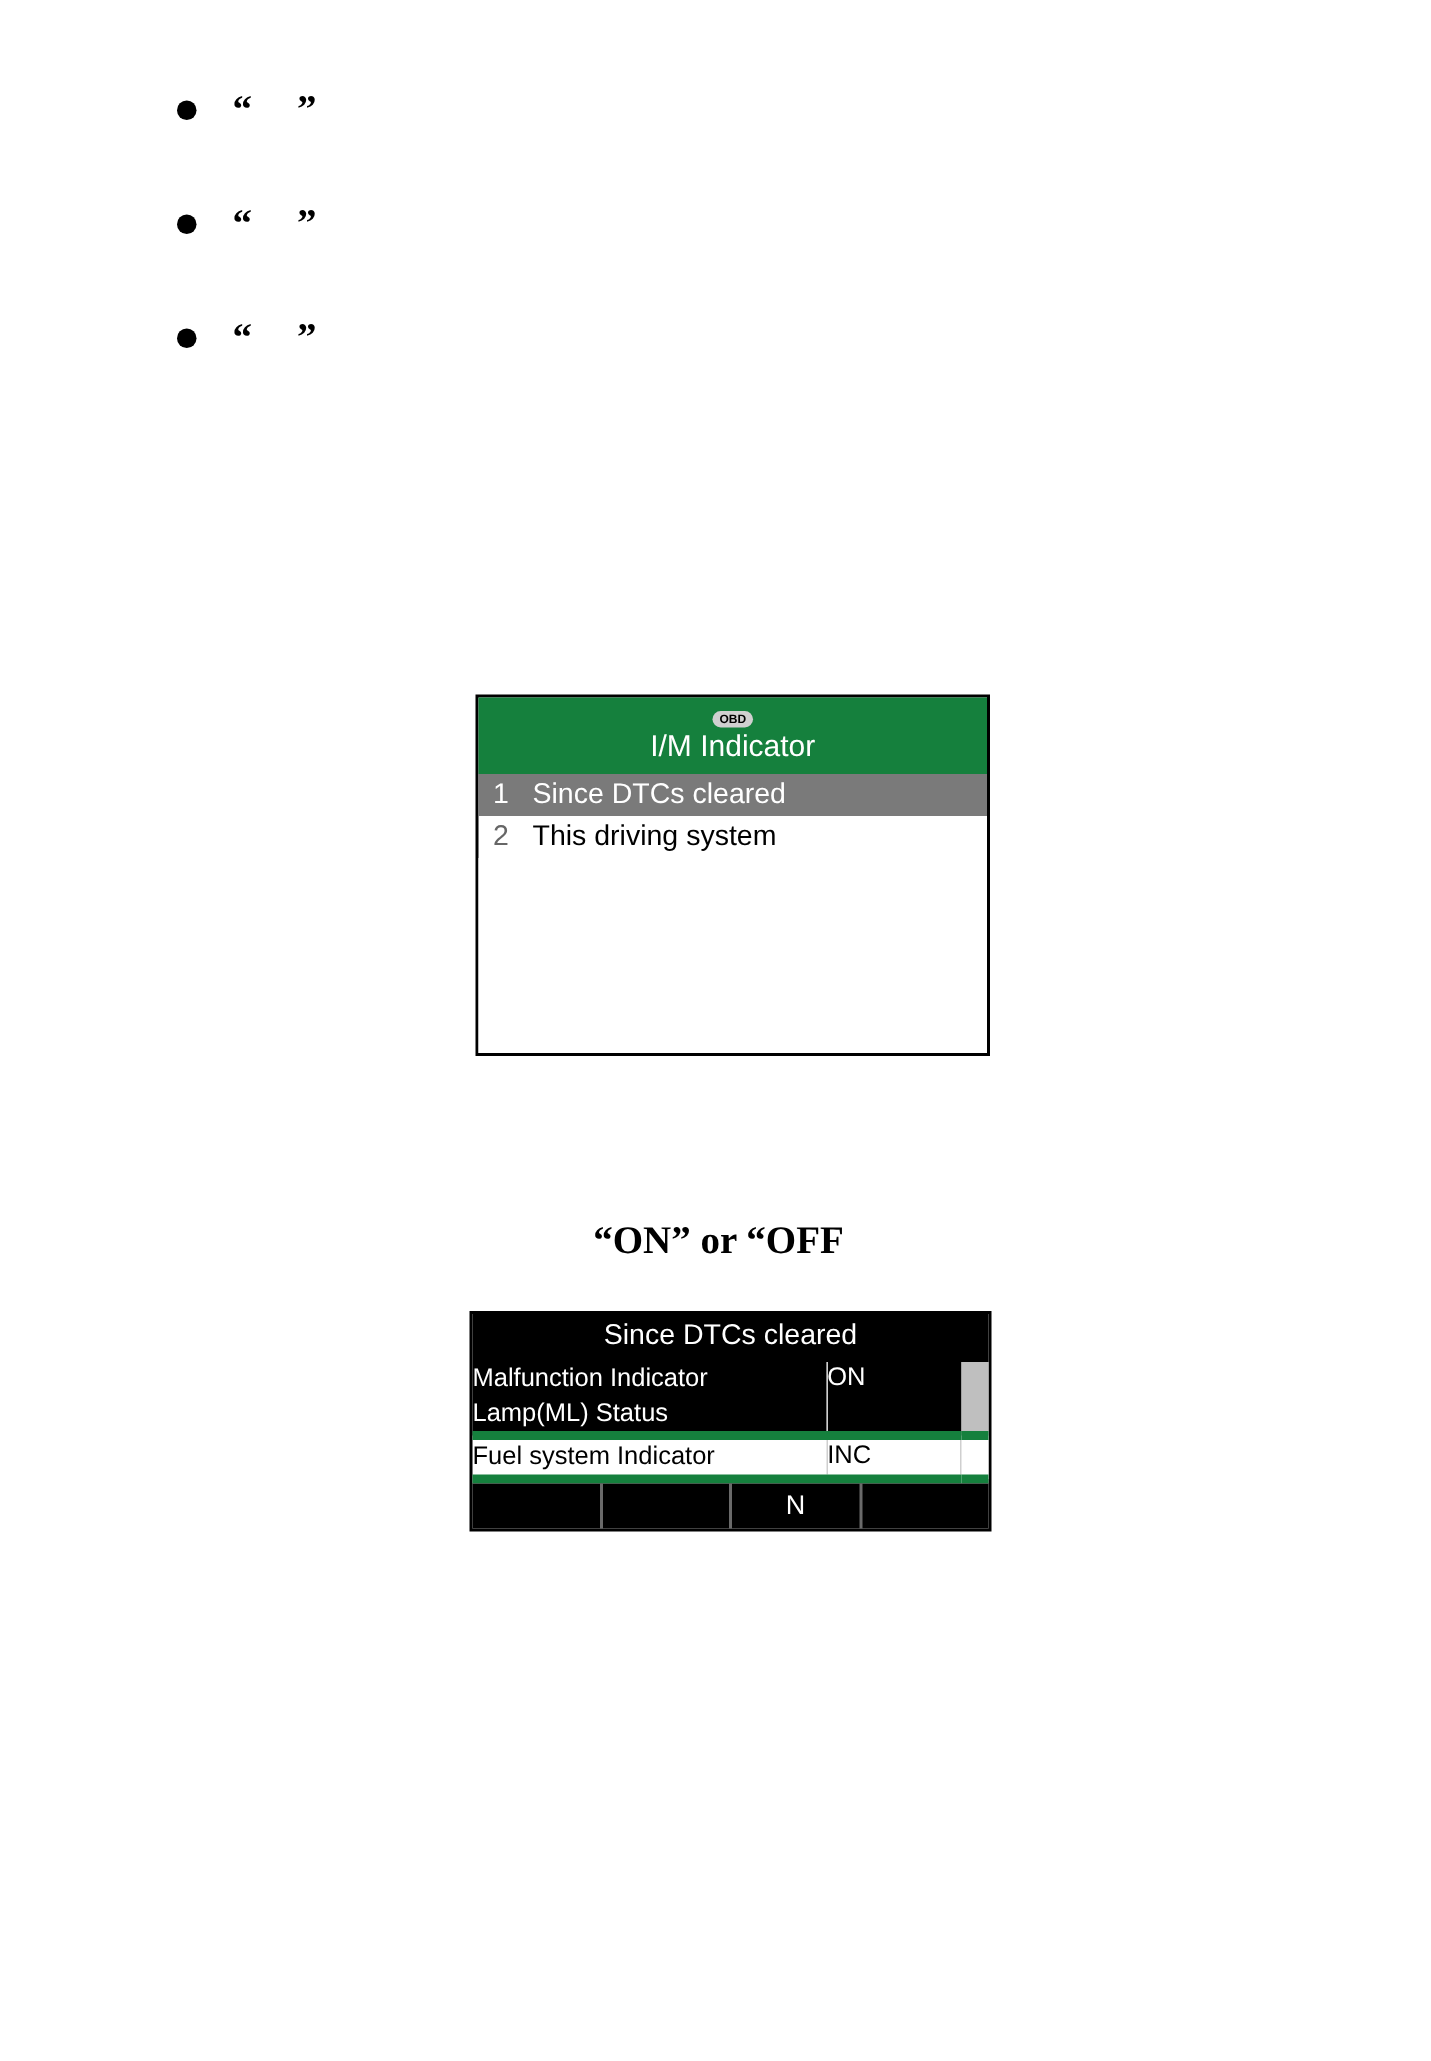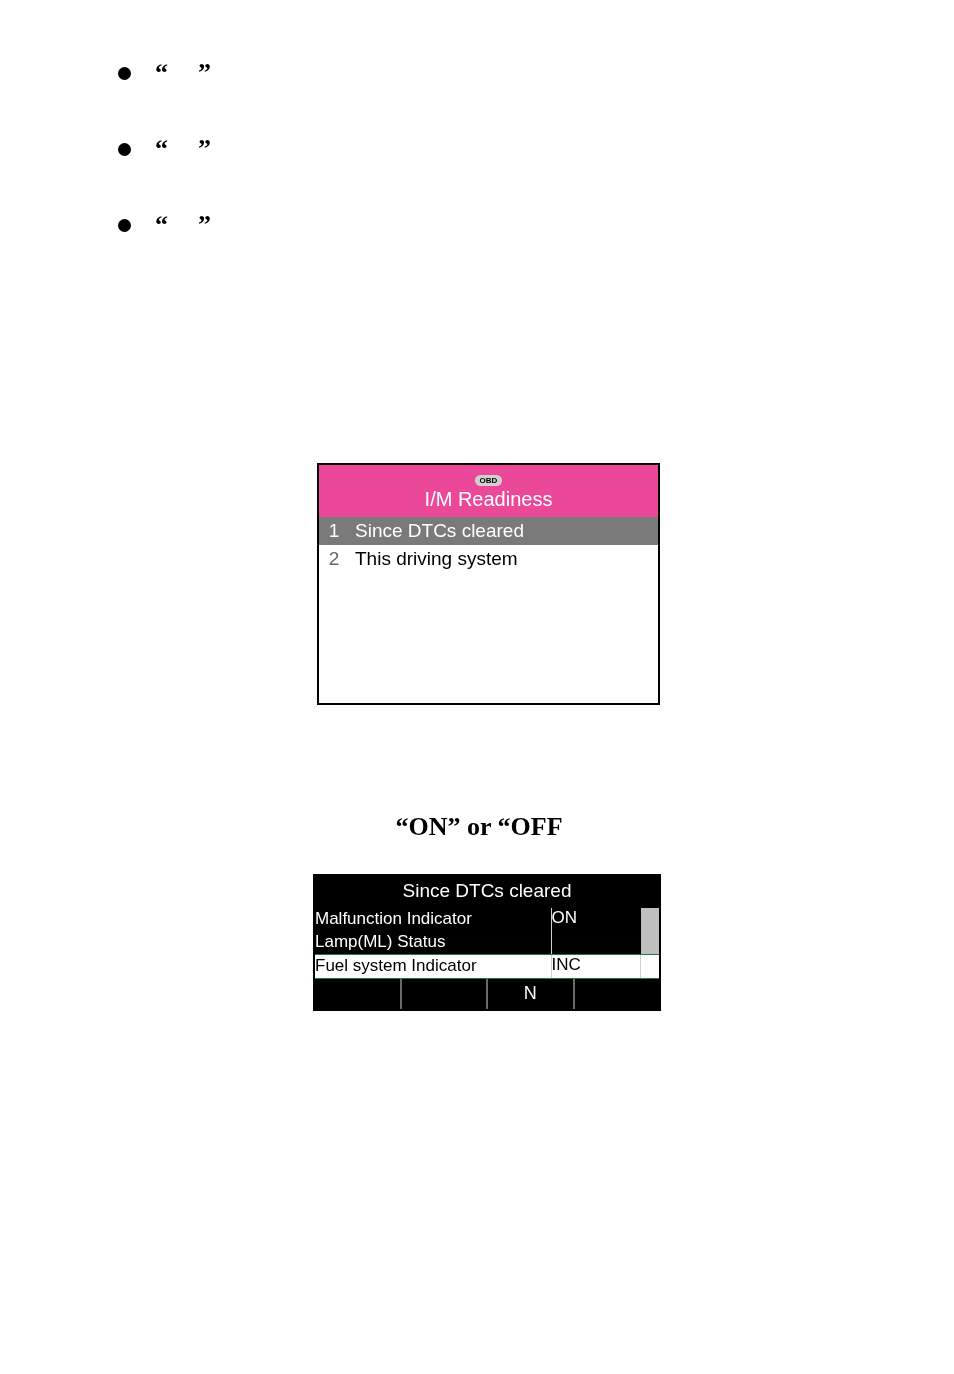--- a/index.html
+++ b/index.html
@@ -46,21 +46,21 @@
   
   .screen1 {
     position: absolute;
     left: 317px;
     top: 463px;
     width: 339px;
     border: 2px solid #000;
     background: #fff;
   }
   .s1-header {
-    background: #ec4899;
+    background: #15803d;
     color: #fff;
     text-align: center;
     padding-top: 4px;
     padding-bottom: 6px;
   }
   .s1-header .obd-pill {
     display: inline-block;
     background: #d0d0d0;
     color: #000;
     font-size: 8px;
@@ -121,21 +121,21 @@
     text-align: center;
     font-size: 19px;
     padding: 4px 0 6px 0;
   }
   .s2-table {
     width: 100%;
     border-collapse: collapse;
     font-size: 17px;
   }
   .s2-table tr td {
-    border-bottom: 1px solid #15803d;
+    border-bottom: 6px solid #15803d;
     padding: 0;
   }
   .s2-left {
     width: 236px;
     padding: 10px 8px;
     box-sizing: border-box;
     border-right: 1px solid #cfcfcf;
     line-height: 1.35;
   }
   .s2-right {
@@ -192,21 +192,21 @@
       <div class="bullet-dot"></div>
       <div class="bullet-quotes">
         <span class="lq">“</span><span>”</span>
       </div>
     </div>
   </div>
 
   <div class="screen1">
     <div class="s1-header">
       <span class="obd-pill">OBD</span><br>
-      <span class="title">I/M Readiness</span>
+      <span class="title">I/M Indicator</span>
     </div>
     <div class="s1-row selected">
       <div class="num">1</div>
       <div class="label">Since DTCs cleared</div>
     </div>
     <div class="s1-row unselected">
       <div class="num">2</div>
       <div class="label">This driving system</div>
     </div>
     <div class="s1-body-empty"></div>

